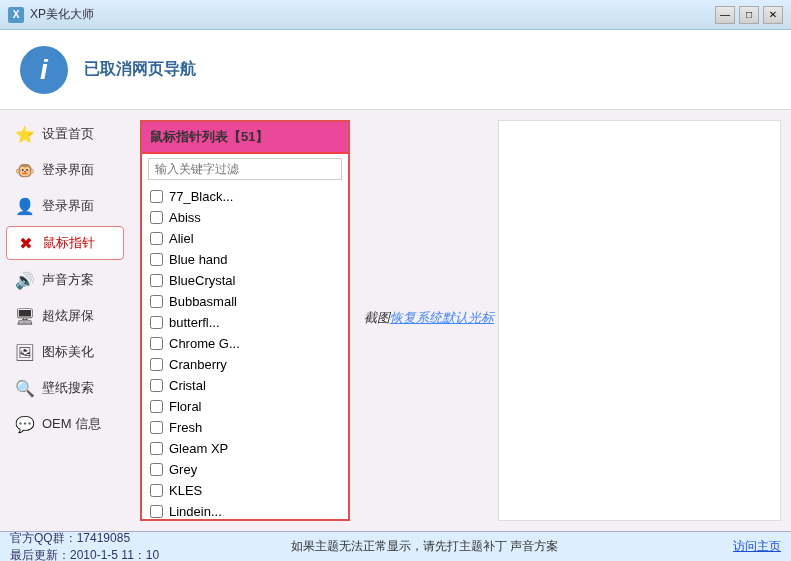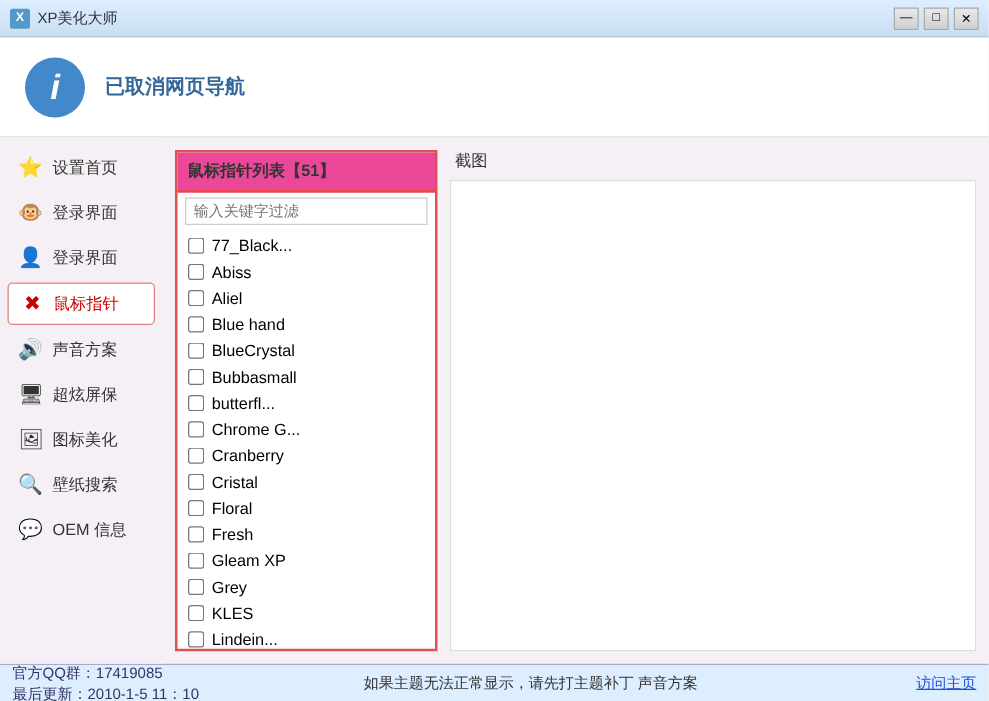--- a/index.html
+++ b/index.html
@@ -160,21 +160,22 @@
     }
     .list-item input[type="checkbox"] {
       margin: 0;
       cursor: pointer;
     }
 
     
     .preview-panel {
       flex: 1;
       display: flex;
-      flex-direction: column;
+      flex-direction: row;
+      font-style: italic;
     }
     .preview-header {
       display: flex;
       align-items: center;
       justify-content: space-between;
       padding: 0 4px 6px 4px;
     }
     .preview-title {
       font-size: 13px;
       color: #333;
@@ -352,20 +353,21 @@
           <div class="list-item">
             <input type="checkbox" style="">
             <span>Lindein...</span>
           </div>
         </div>
     </div>
 
     <div class="preview-panel">
       <div class="preview-header">
         <span class="preview-title">截图</span>
+        <span class="restore-link">恢复系统默认光标</span>
       </div>
       <div class="preview-area"></div>
     </div>
 
   </div>
 </div>
 
 <div class="footer">
   <div class="footer-left">
     <span>官方QQ群：17419085</span>

